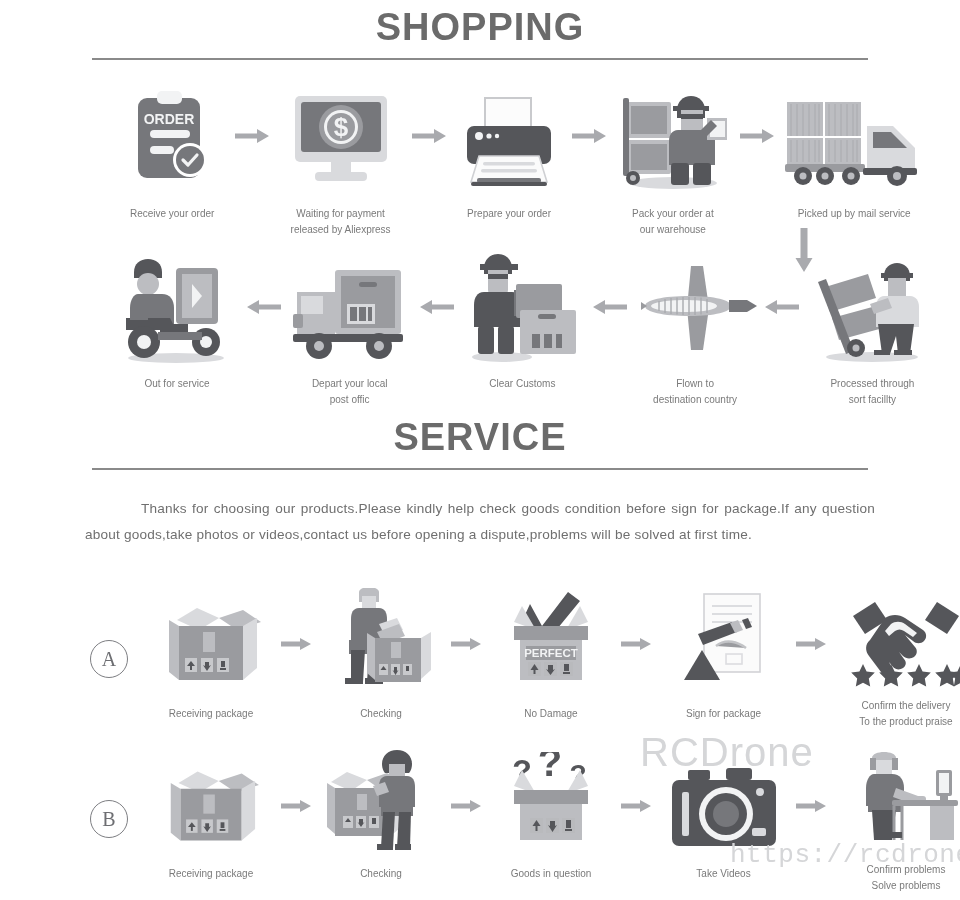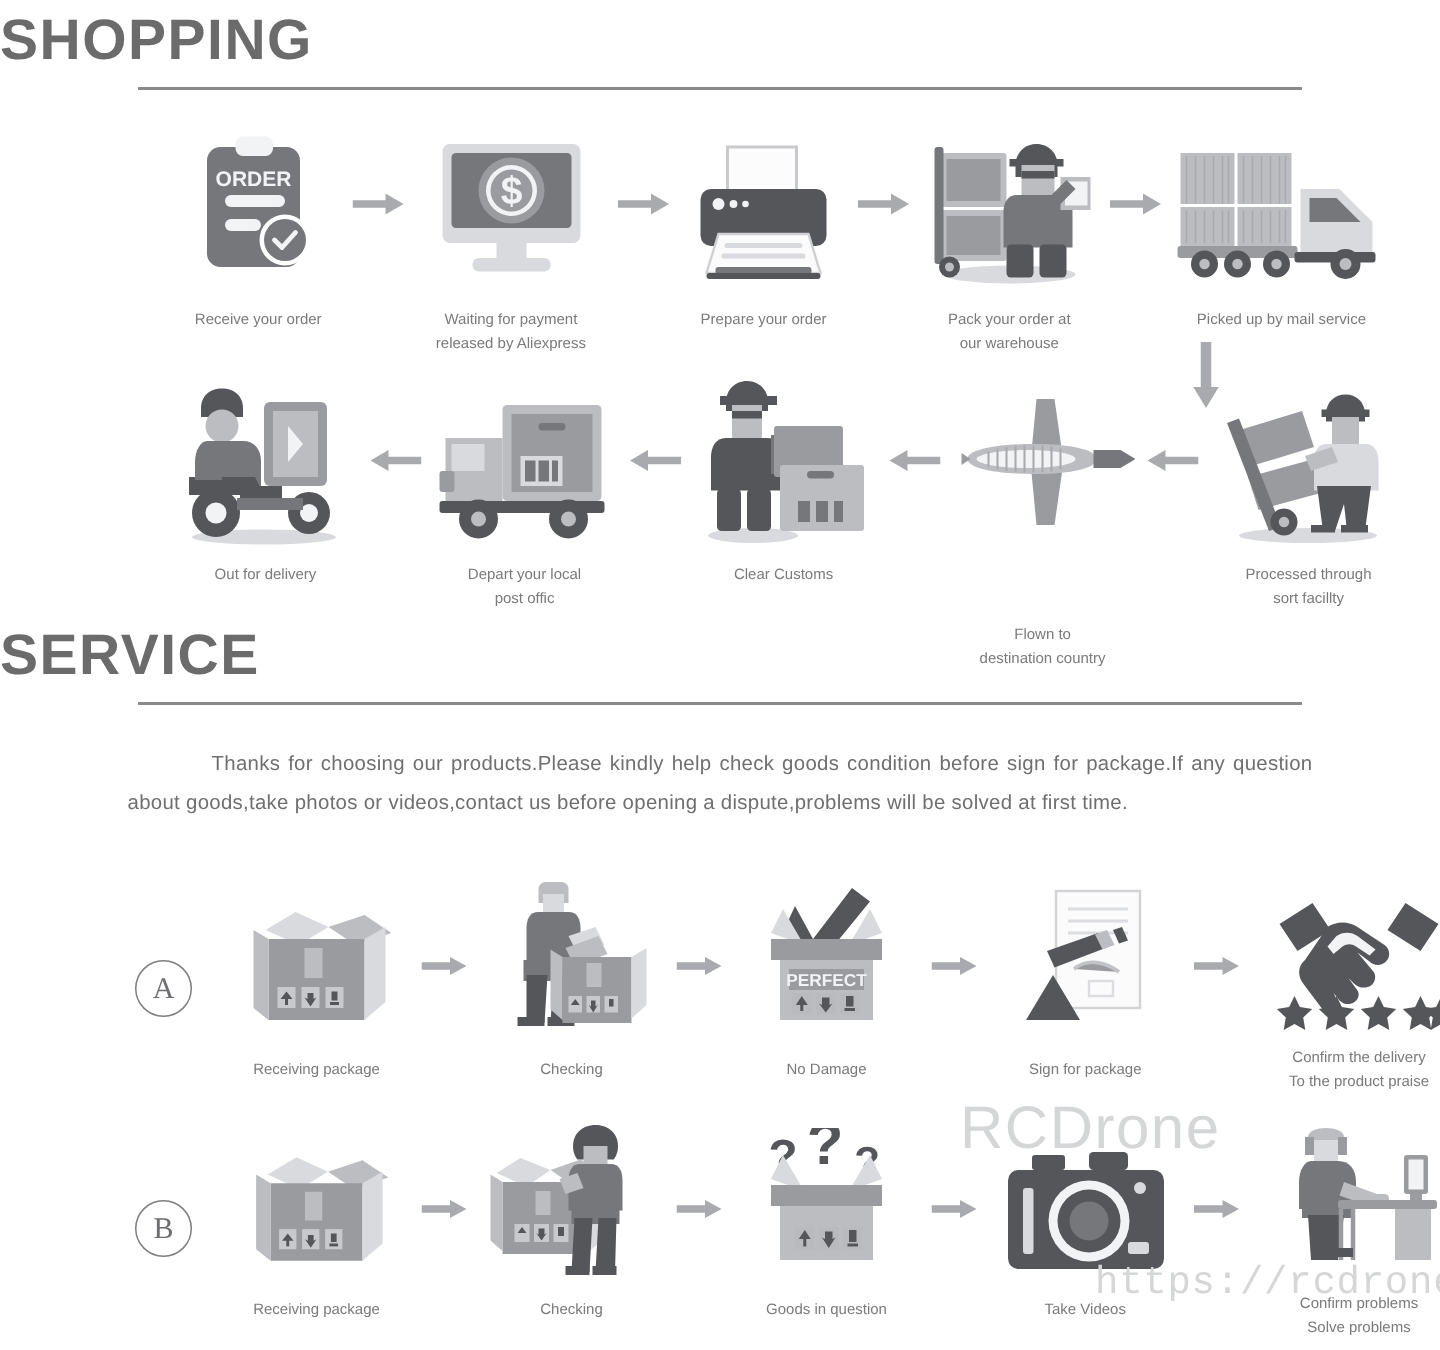--- a/index.html
+++ b/index.html
@@ -8,21 +8,21 @@
     background: #ffffff;
     font-family: "Liberation Sans", sans-serif;
     color: #6e6e6e;
     position: relative;
     overflow: hidden;
   }
   .page { position: relative; width: 960px; height: 900px; }
 
   
   .section-title {
-    text-align: left;
+    text-align: center;
     font-size: 38px;
     font-weight: bold;
     letter-spacing: 1px;
     color: #6b6b6b;
     line-height: 1;
   }
   .divider {
     height: 2px;
     background: #8a8a8a;
     margin: 12px auto 0 auto;
@@ -254,21 +254,21 @@
           <path class="dk" d="M12 64h44l6 12H12z"></path>
           <path class="dk" d="M46 70h28v8H46z"></path>
           <path class="md" d="M16 56h18v10H16z"></path>
           <circle class="dk" cx="30" cy="88" r="16"></circle>
             <circle class="wt" cx="30" cy="88" r="7"></circle>
           <circle class="dk" cx="92" cy="88" r="14"></circle>
             <circle class="wt" cx="92" cy="88" r="6"></circle>
           <path class="md" d="M44 78h44v8H44z"></path>
         </svg>
       </div>
-      <div class="caption" style="margin-top:12px;">Out for delivery</div>
+      <div class="caption" style="margin-top:12px;">Out for service</div>
     </div>
 
     <div class="arrow" style="width:46px;height:114px;">
       <svg width="36" height="16" viewBox="0 0 36 16">
           <path class="ar" d="M36 5.5H14V1L2 8l12 7v-4.5h22z"></path>
         </svg>
     </div>
 
     <div class="step" style="width:140px;">
       <div class="art" style="height:114px;">
@@ -326,21 +326,21 @@
       </div>
       <div class="caption" style="margin-top:12px;">Clear Customs</div>
     </div>
 
     <div class="arrow" style="width:46px;height:114px;">
       <svg width="36" height="16" viewBox="0 0 36 16">
           <path class="ar" d="M36 5.5H14V1L2 8l12 7v-4.5h22z"></path>
         </svg>
     </div>
 
-    <div class="step" style="width:140px;gap:40px;">
+    <div class="step" style="width:140px;">
       <div class="art" style="height:114px;">
         <svg width="124" height="104" viewBox="0 0 124 104">
           <path class="mdl" d="M58 6l12 0 6 42-6 42-12 0-4-42z"></path>
           <path class="lt" d="M12 46c0-6 18-10 44-10s42 4 42 10-16 10-42 10-44-4-44-10z"></path>
           <path class="wt" d="M18 46c0-3 14-6 34-6s32 3 32 6-12 6-32 6-34-3-34-6z"></path>
           <g stroke="#a9aaae" stroke-width="1.4">
             <path d="M26 41v10M32 39v14M38 38v16M44 37.5v17M50 37v18M56 37v18M62 37v18M68 37.5v17M74 39v14"></path>
           </g>
           <path class="md" d="M96 40h18l10 6-10 6H96z"></path>
           <path class="mdl" d="M8 42l6 4-6 4z"></path>

